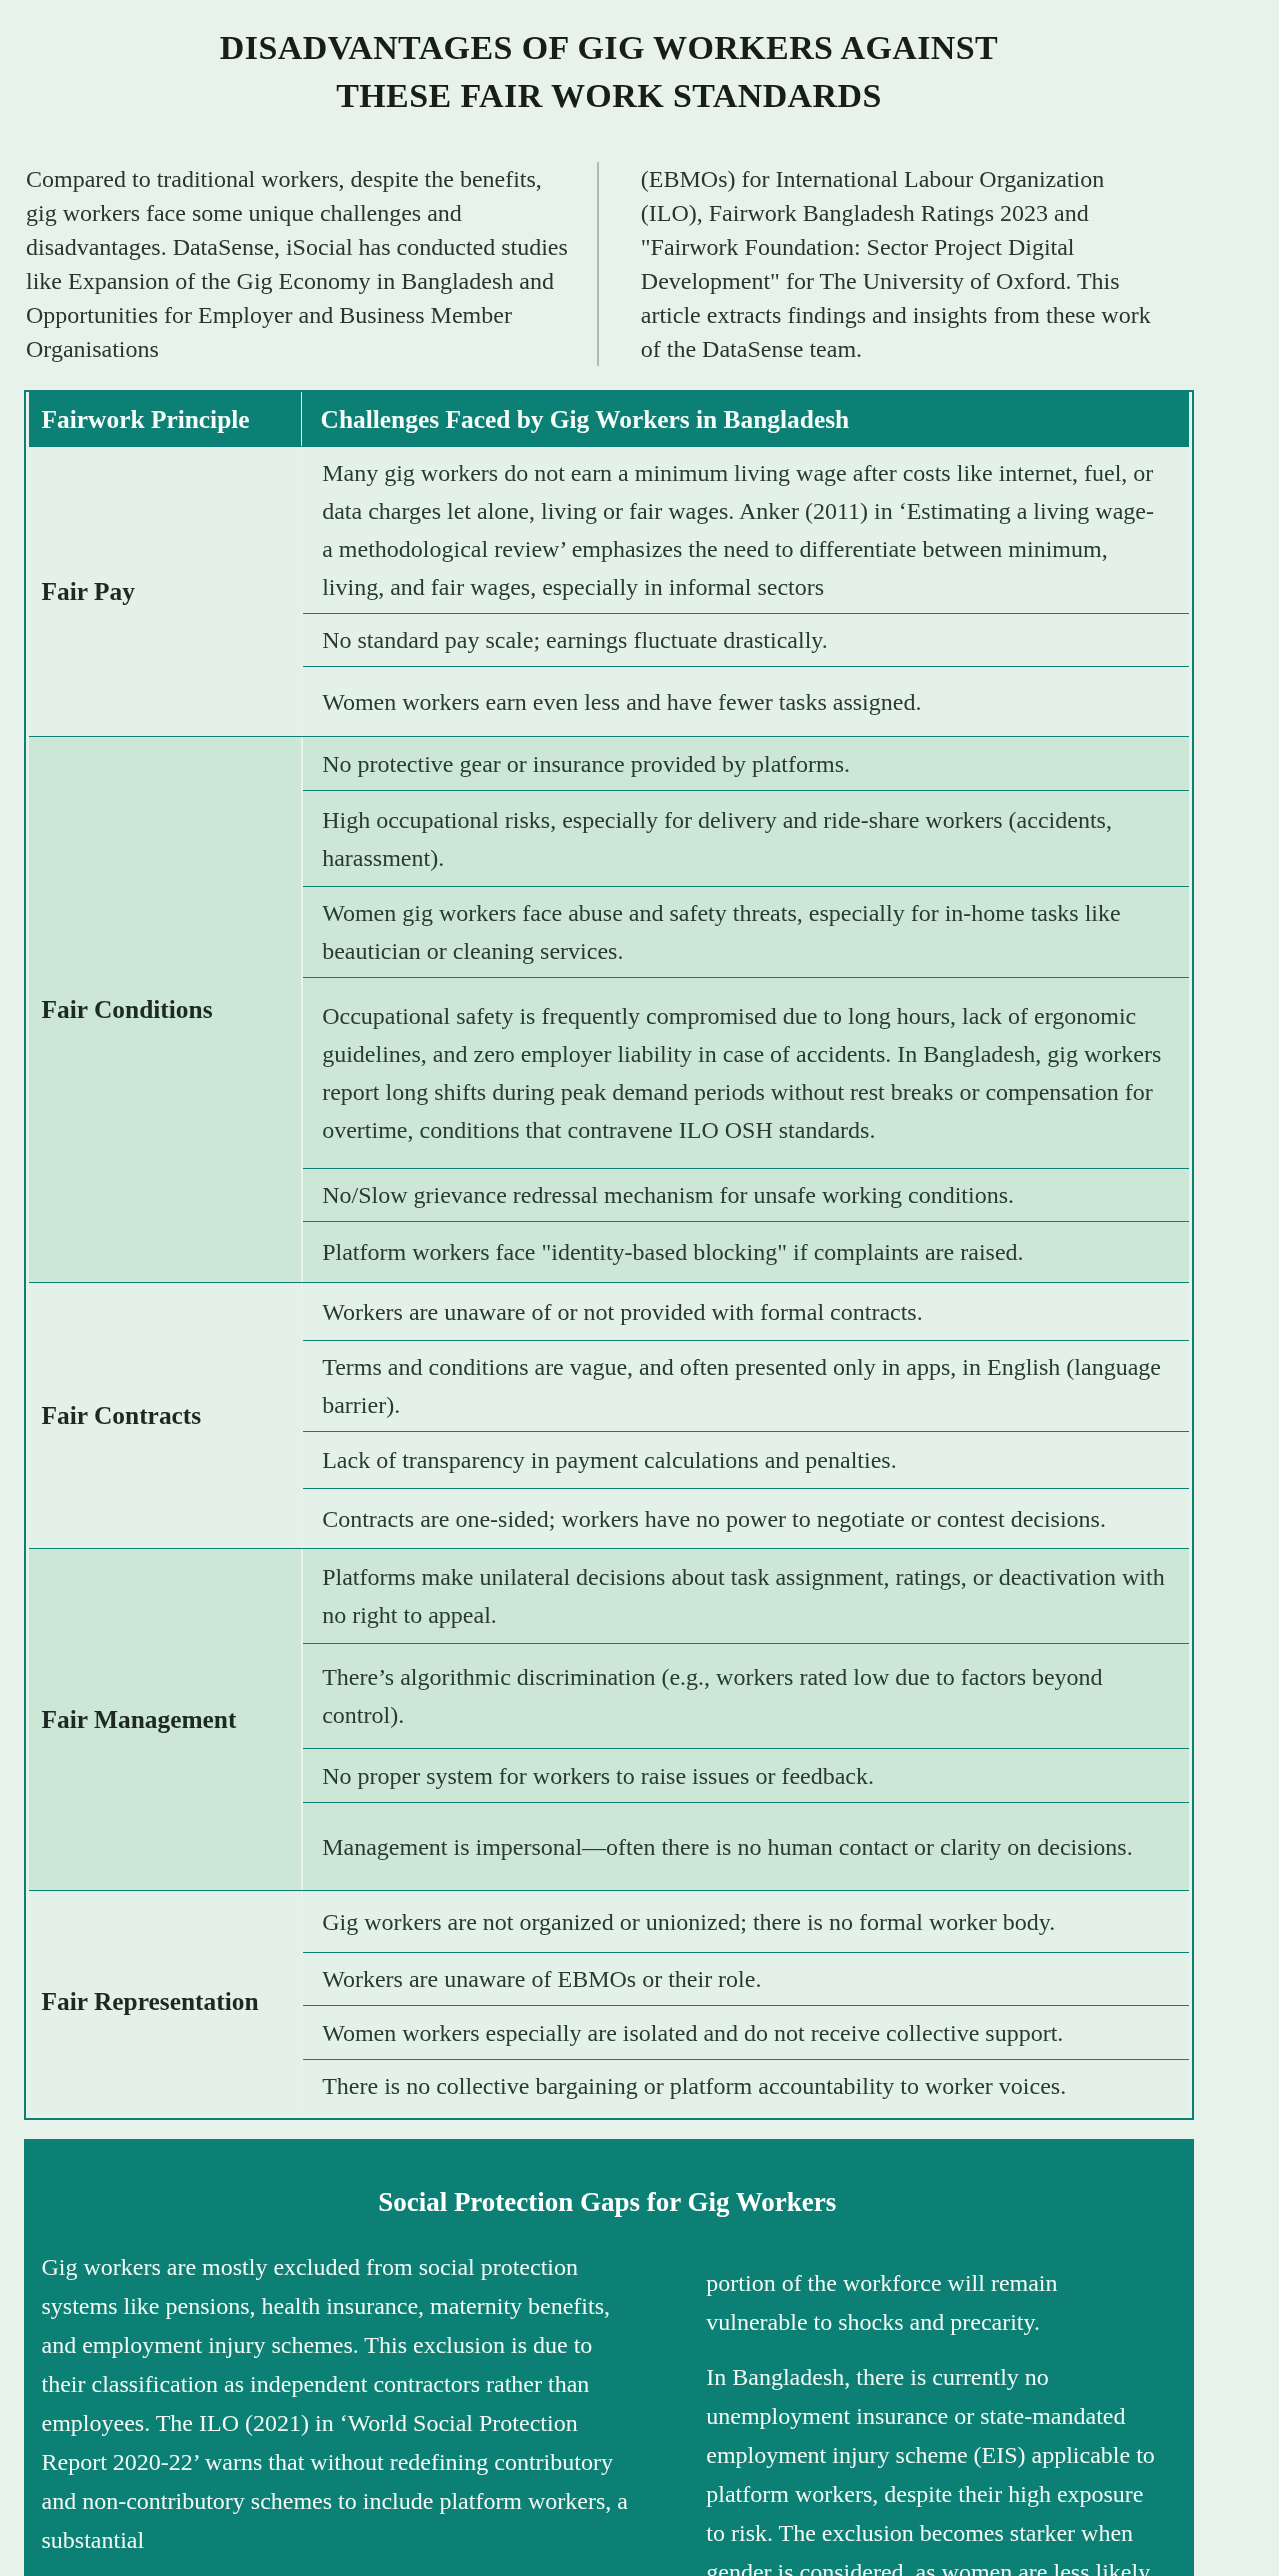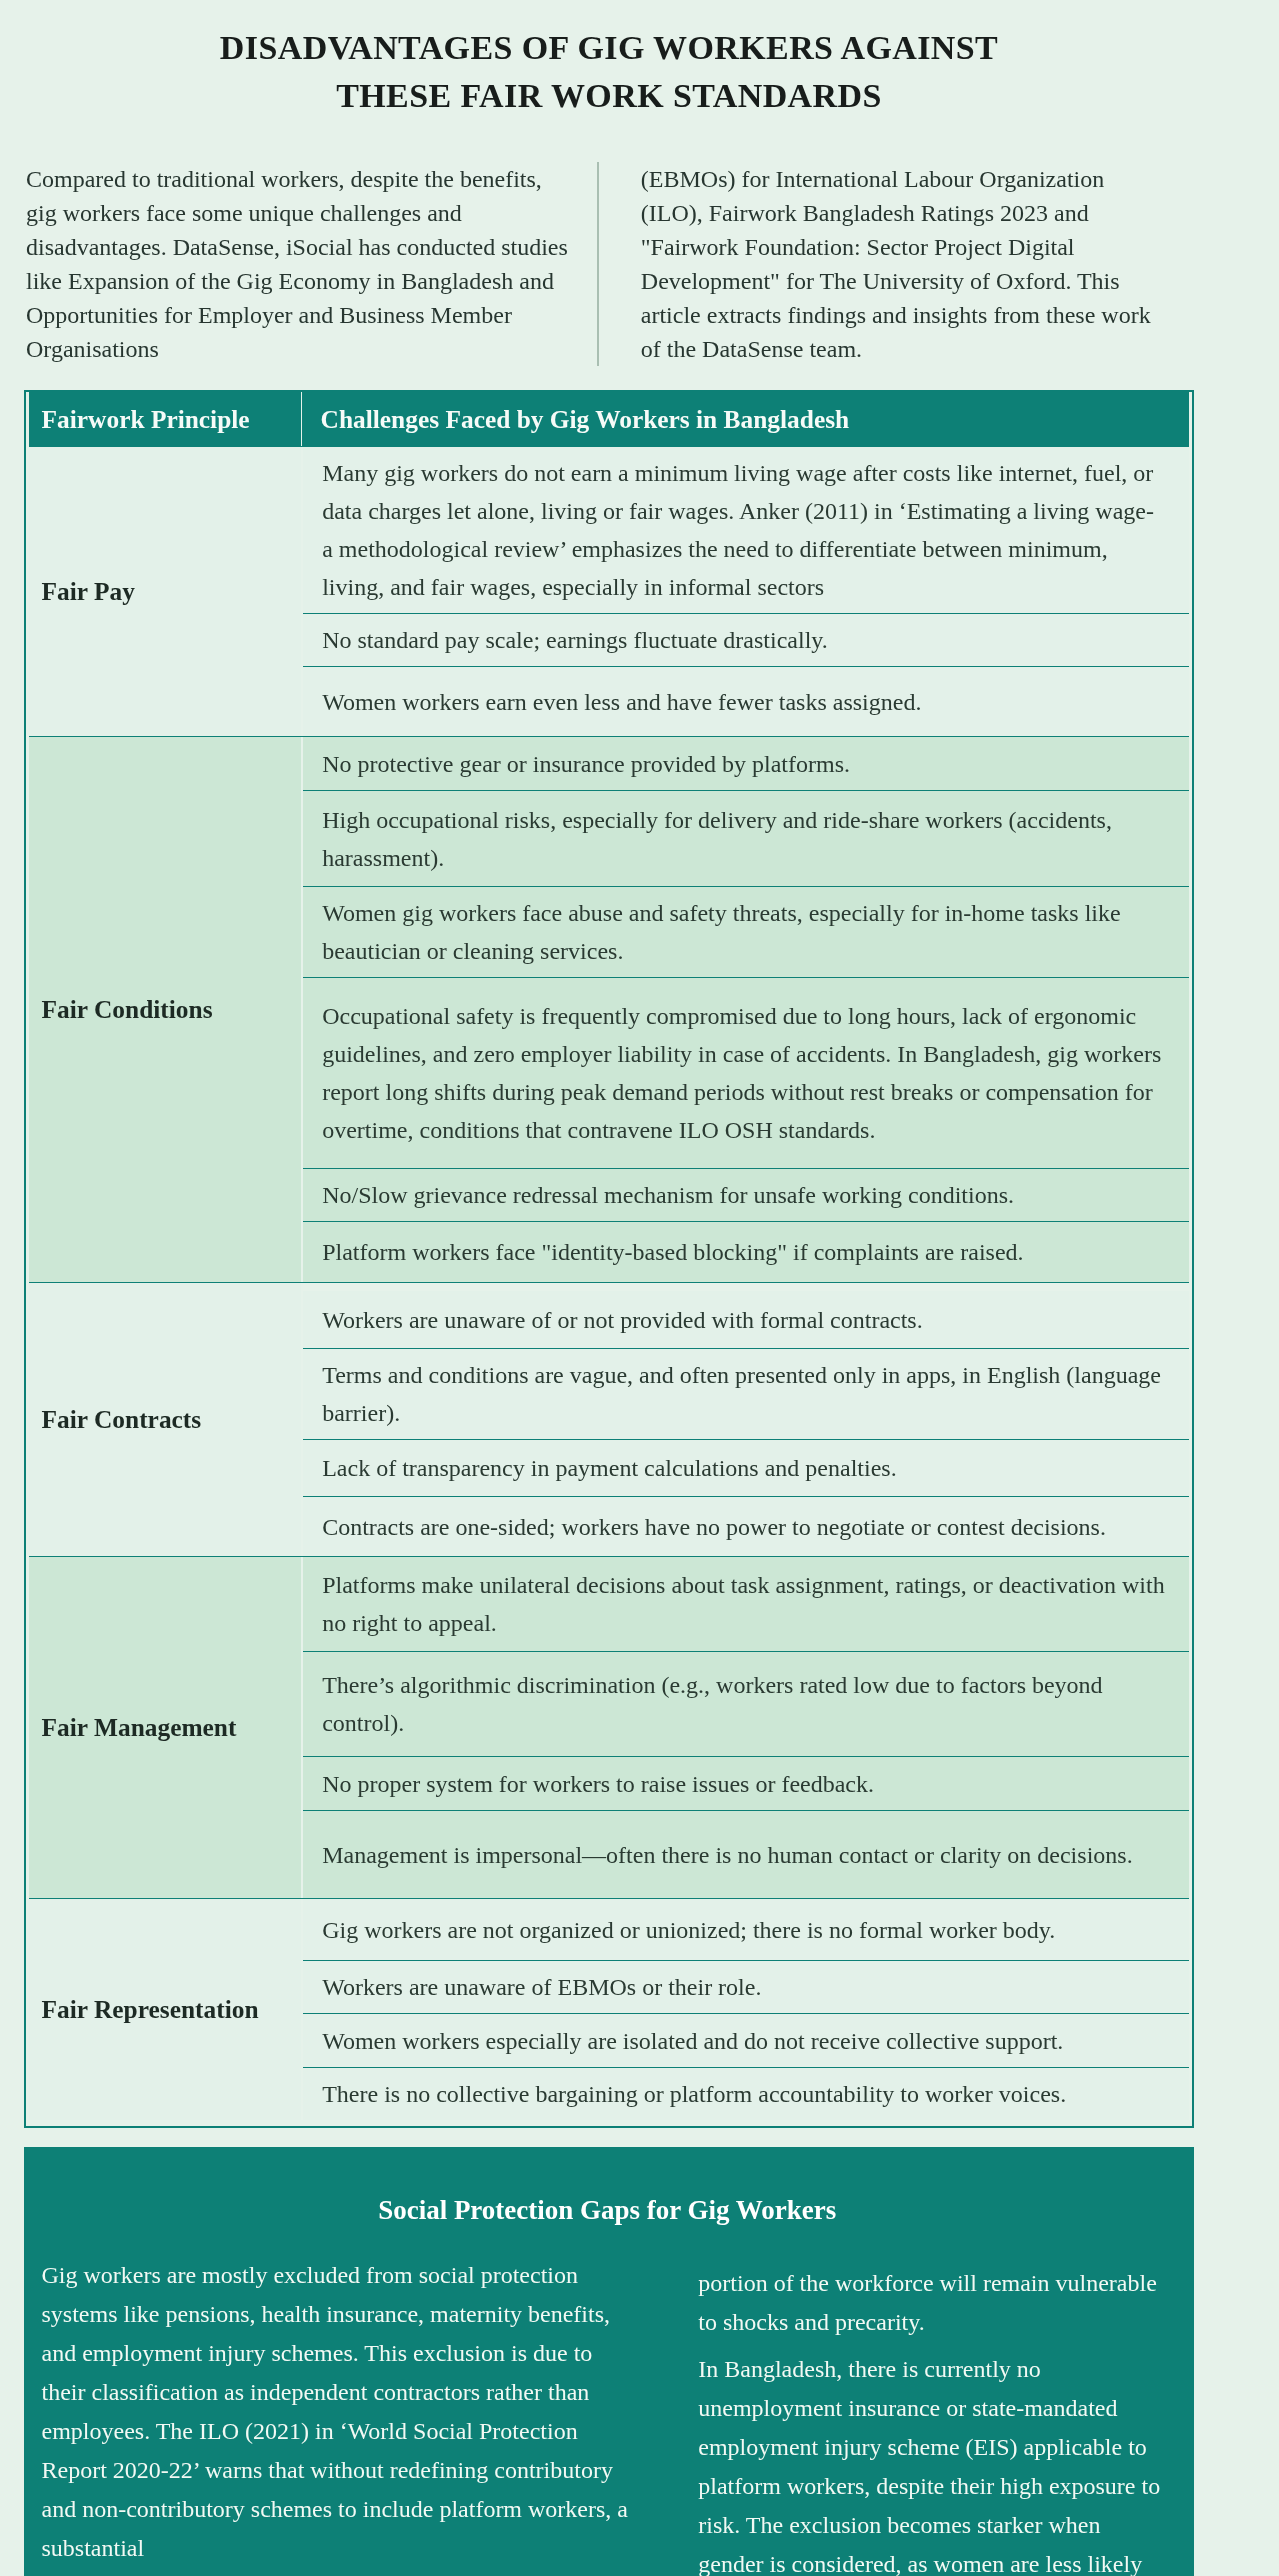--- a/index.html
+++ b/index.html
@@ -65,21 +65,21 @@
     padding:7px 23px 7px 19px;
     font-size:24px;line-height:38px;color:#2a3a32;
     box-sizing:border-box;
   }
   .challenge + .challenge{border-top:1.8px solid #0d8076;}
 
   
   .g0 .r0{min-height:154px;} .g0 .r1{min-height:53px;}  .g0 .r2{min-height:70px;}
   .g1 .r0{min-height:96px;} .g1 .r1{min-height:53px;}  .g1 .r2{min-height:86px;}
   .g1 .r3{min-height:191px;} .g1 .r4{min-height:53px;text-align:center;}  .g1 .r5{min-height:61px;}
-  .g2 .r0{min-height:57px;margin-top:8px;}  .g2 .r1{min-height:89px;} .g2 .r2{min-height:57px;} .g2 .r3{min-height:60px;}
+  .g2 .r0{min-height:57px;}  .g2 .r1{min-height:89px;} .g2 .r2{min-height:57px;} .g2 .r3{min-height:60px;}
   .g3 .r0{min-height:94px;} .g3 .r1{min-height:105px;} .g3 .r2{min-height:54px;} .g3 .r3{min-height:88px;text-align:right;}
   .g4 .r0{min-height:61px;}  .g4 .r1{min-height:53px;}  .g4 .r2{min-height:54px;} .g4 .r3{min-height:53px;}
 
   
   .spbox{
     margin:19px 24px 0 24px;
     background:#0d8076;color:#f2f9f4;
     padding:32px 21px 30px 17.5px;
     box-sizing:border-box;
     min-height:429px;
@@ -87,21 +87,21 @@
   .sp-title{
     text-align:center;font-weight:bold;font-size:27px;
     margin:16px 0 30px 0;color:#ffffff;
   }
   .sp-cols{display:flex;align-items:flex-start;}
   .sp-left{width:624px;padding-right:24.5px;box-sizing:border-box;
     font-size:24px;line-height:39px;}
   .sp-divider{width:1.8px;background:#cfe5dc;}
   .sp-right{flex:1;padding-left:23px;box-sizing:border-box;
     font-size:24px;line-height:39px;}
-  .sp-right p{margin:8px;}
+  .sp-right p{margin:16px;}
 </style>
 </head>
 <body>
 
 <div class="page">
 
   <div class="title-wrap">
     <div class="title-line">DISADVANTAGES OF GIG WORKERS AGAINST</div>
     <div class="title-line">THESE FAIR WORK STANDARDS</div>
   </div>

